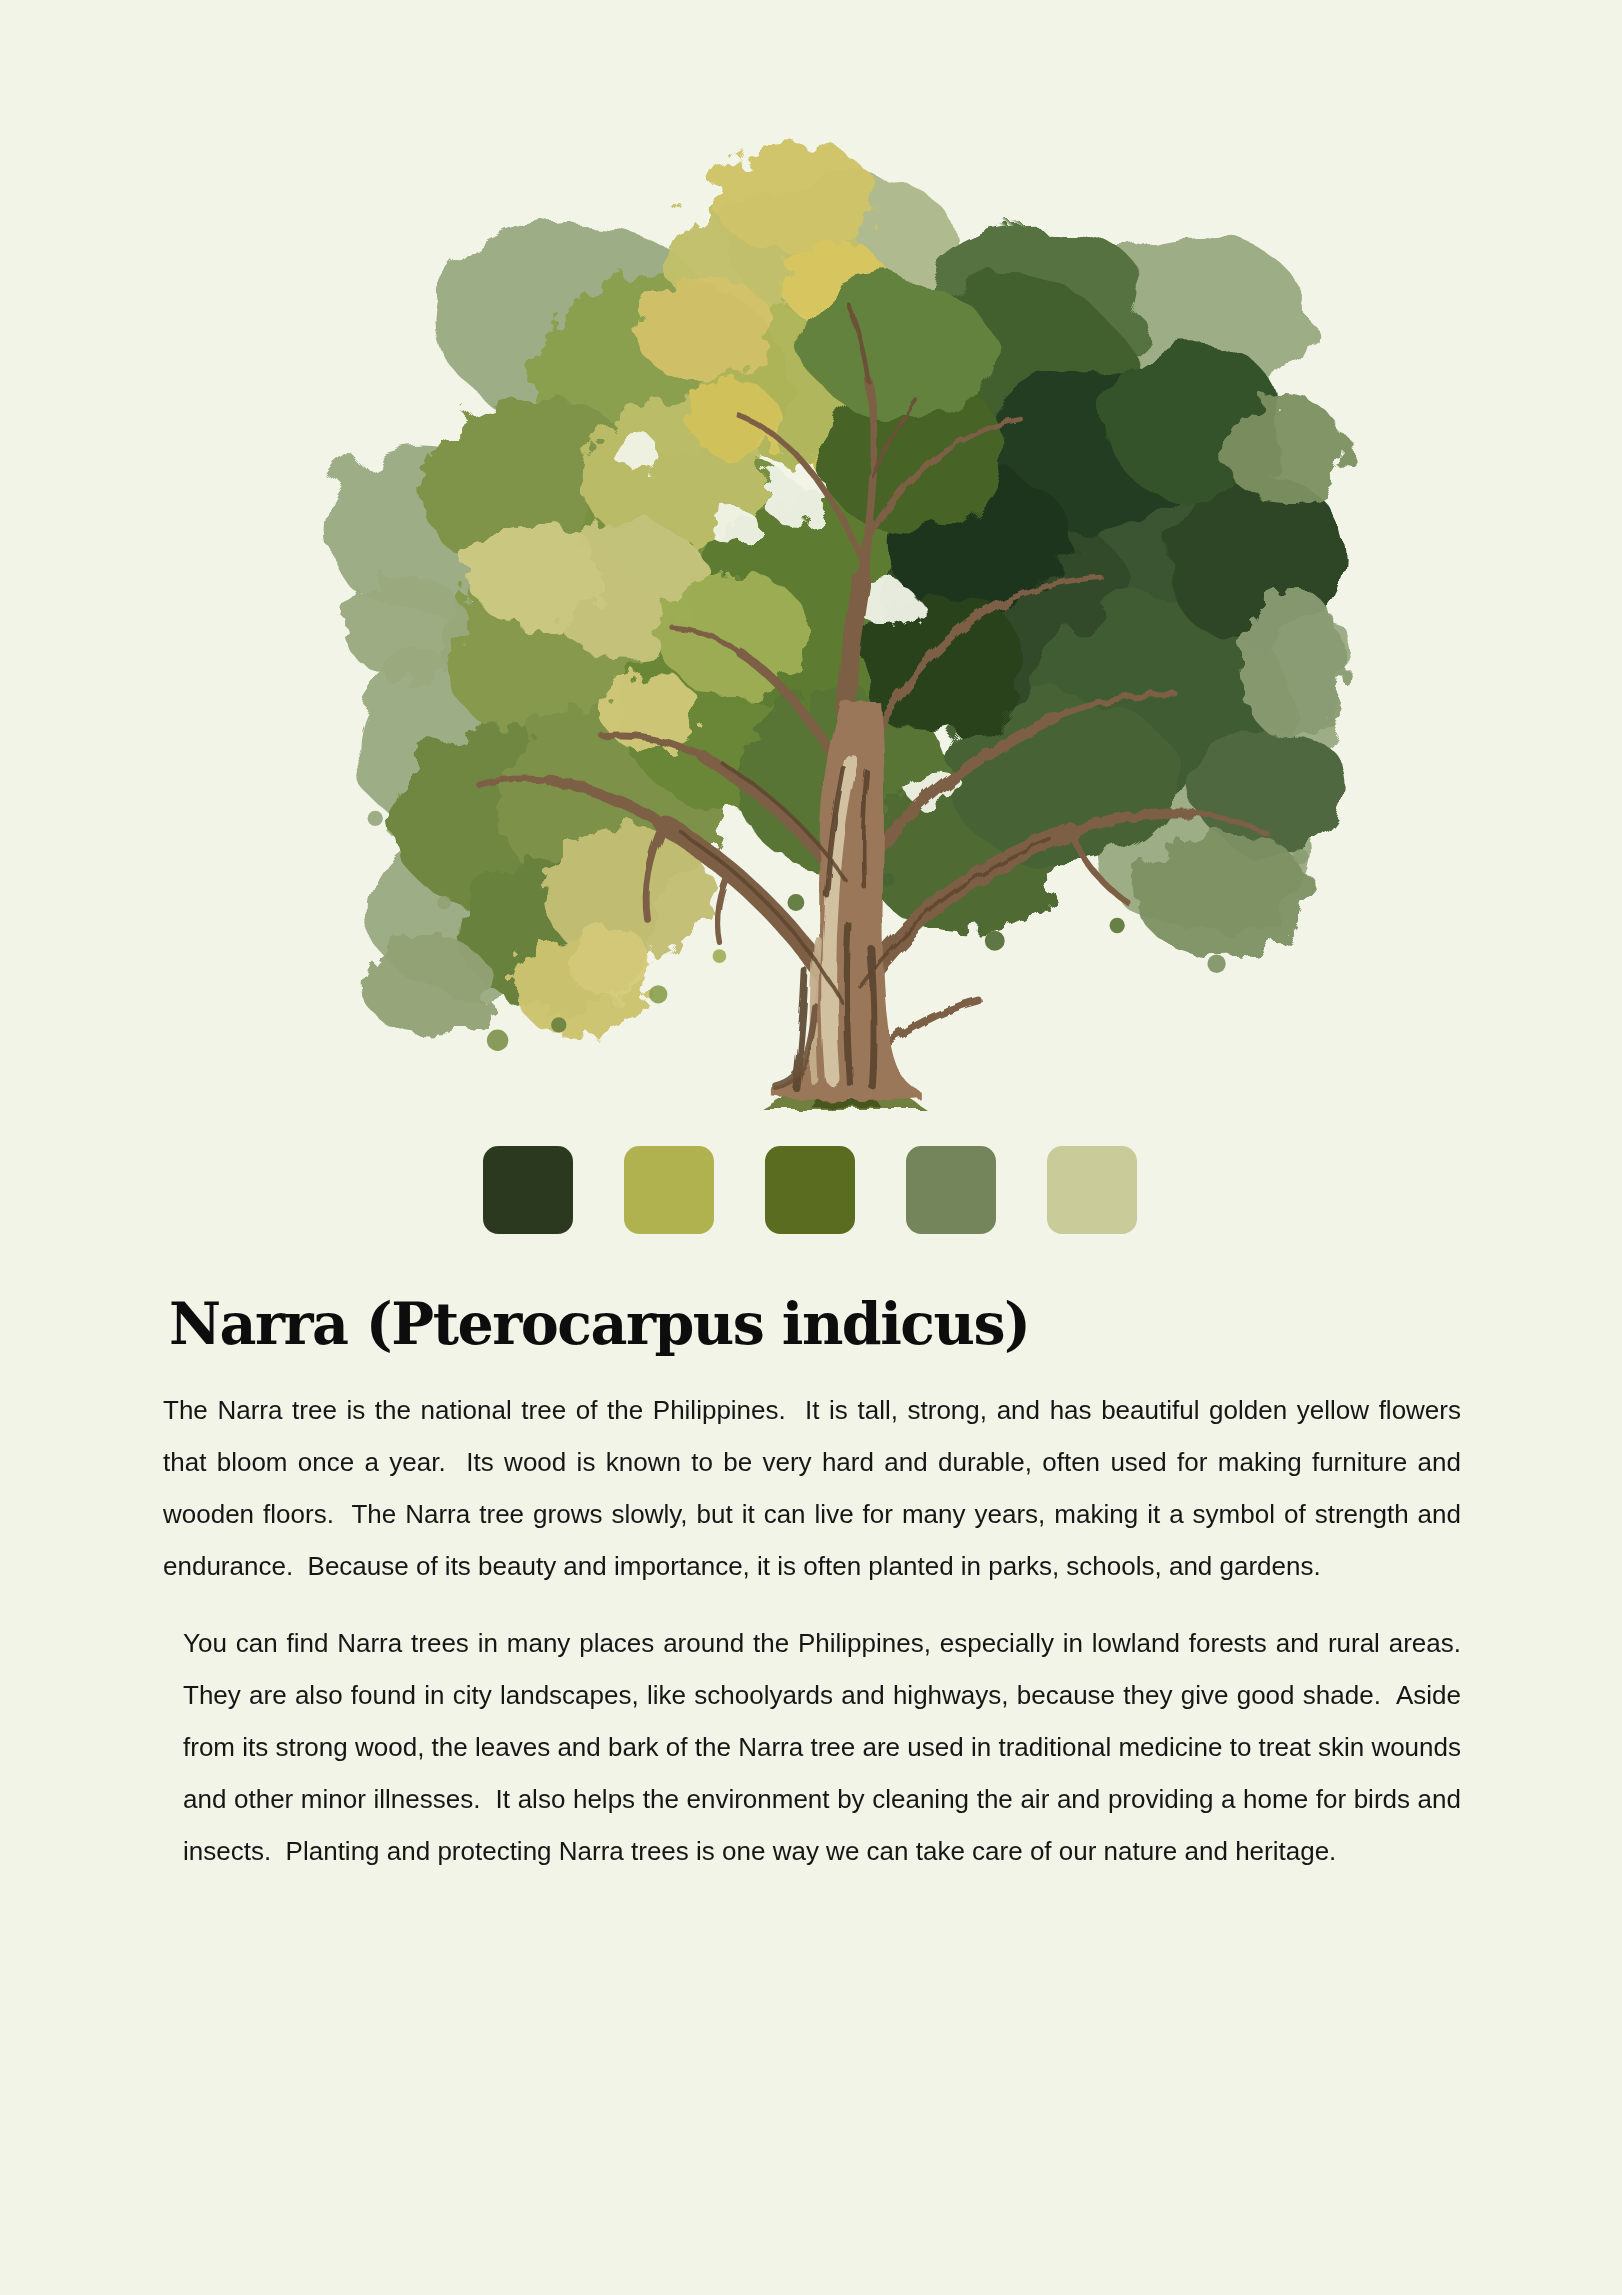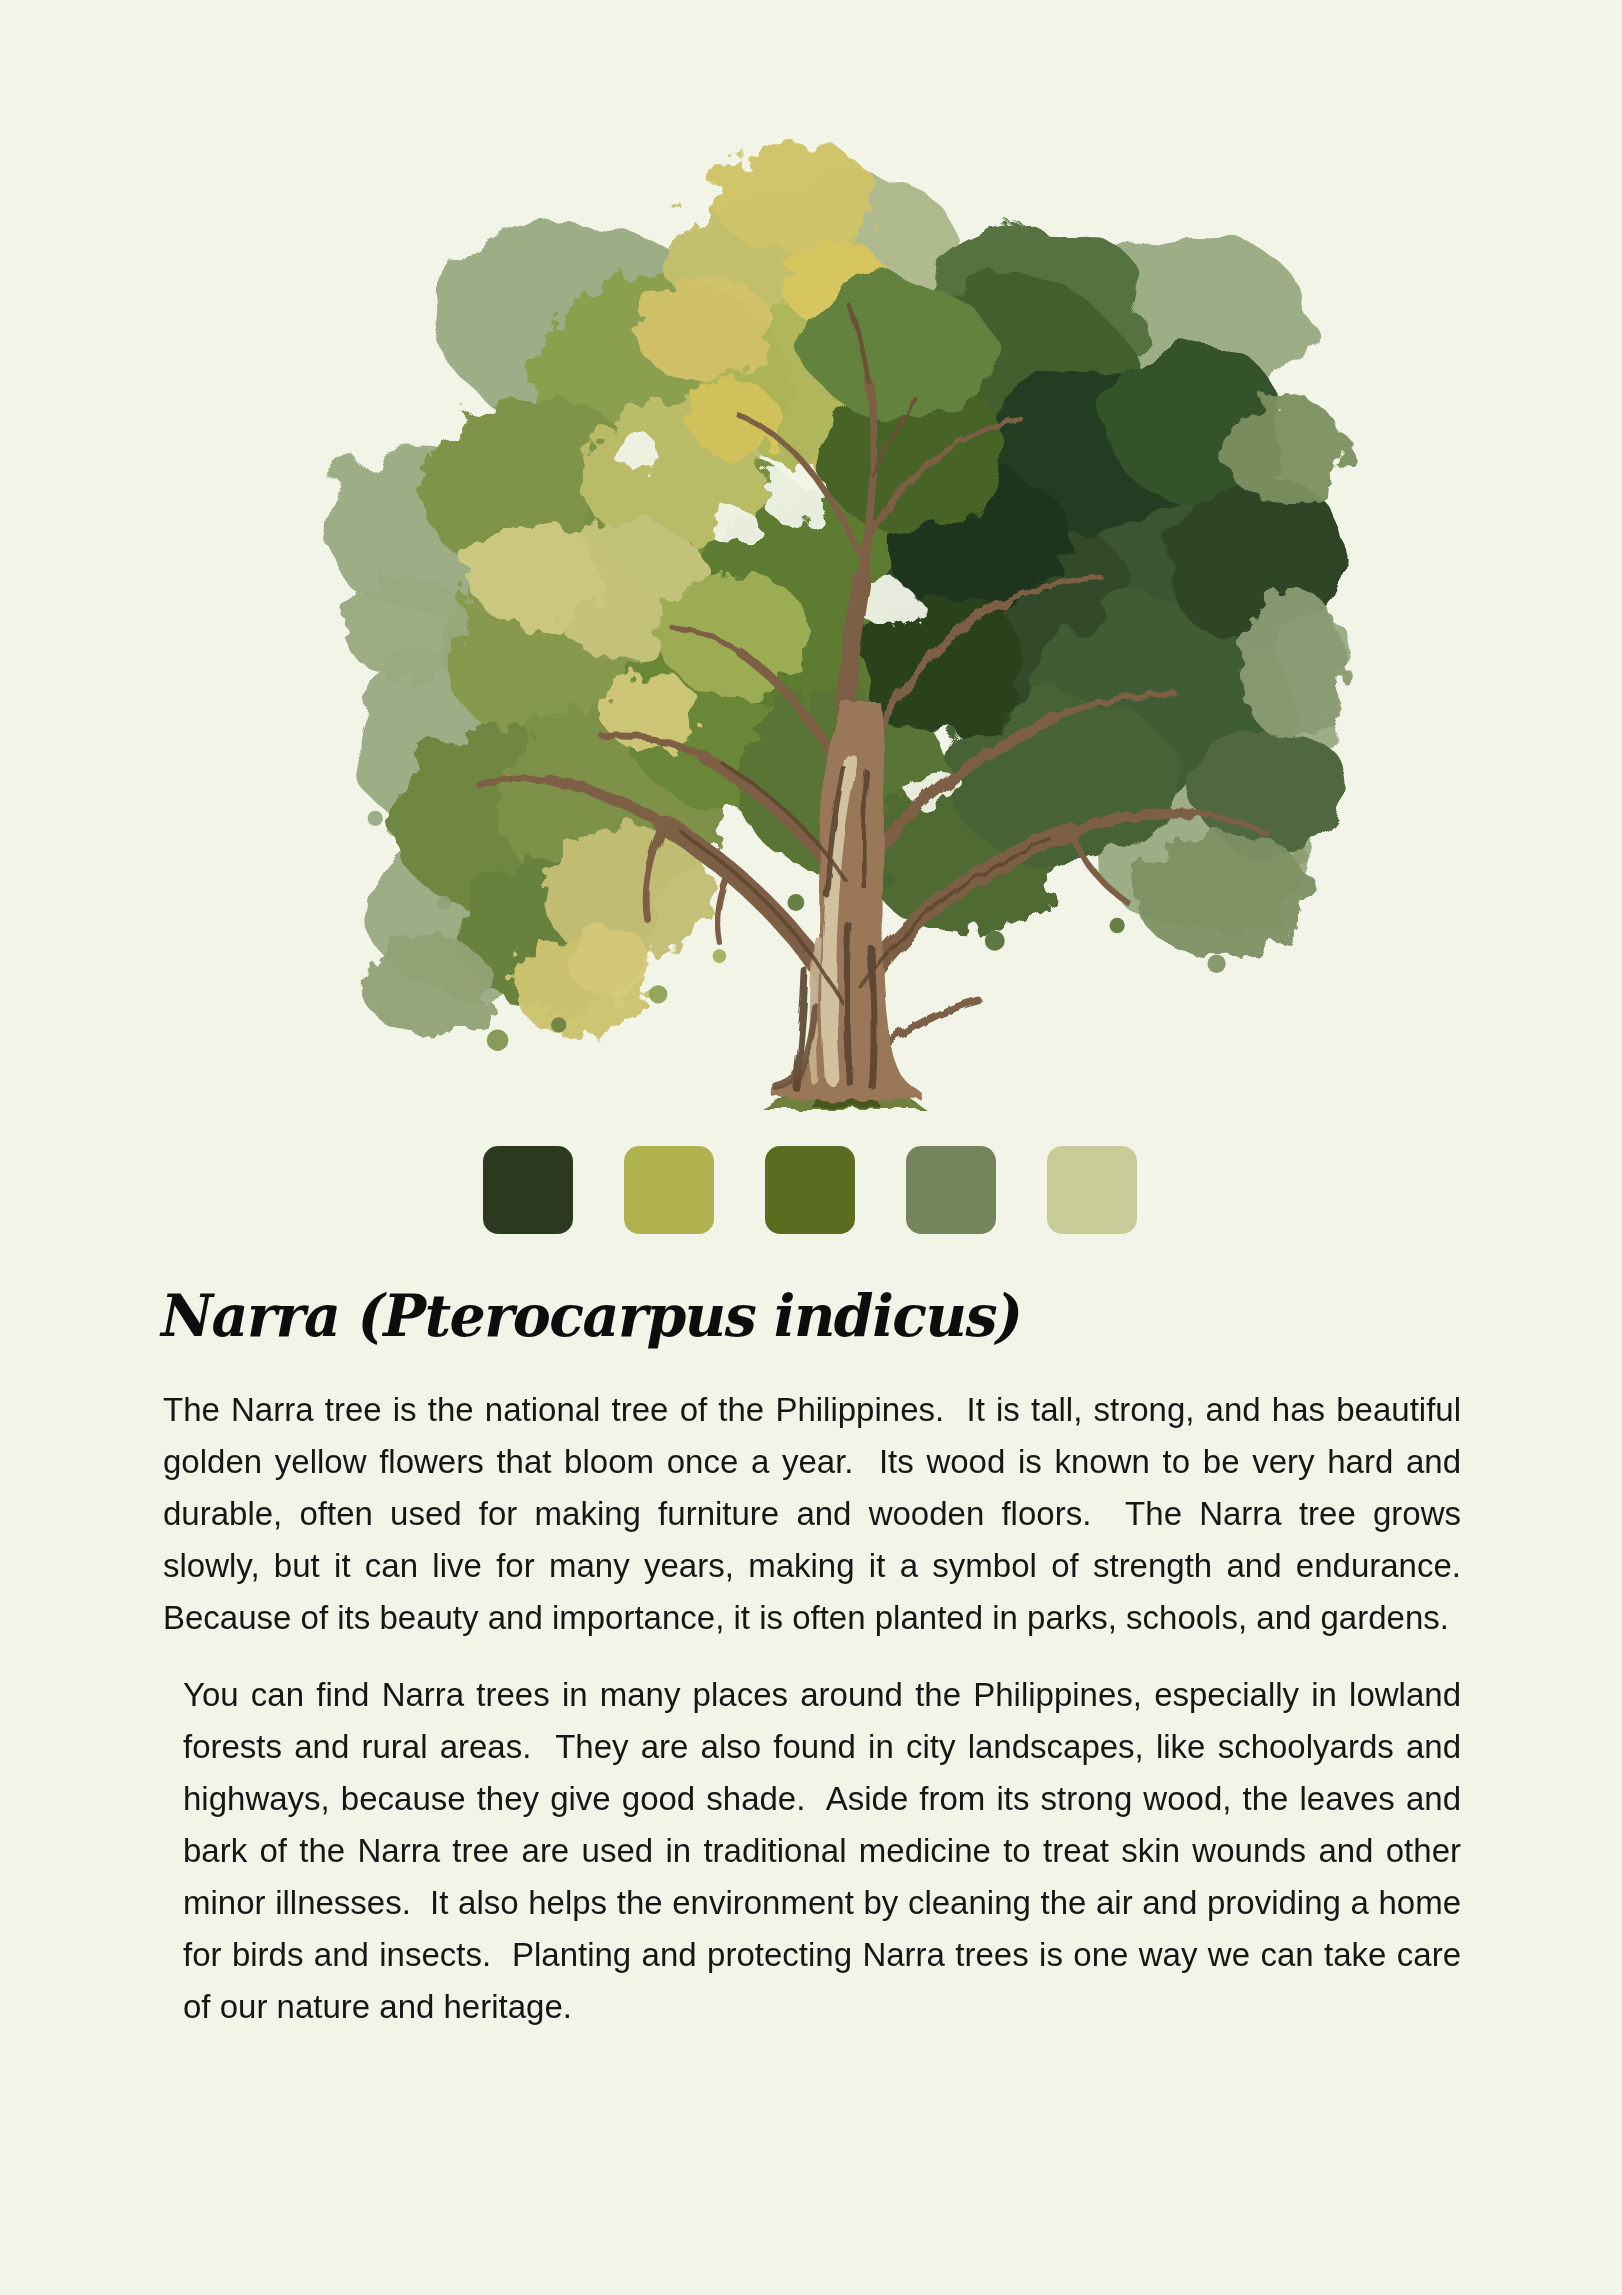--- a/index.html
+++ b/index.html
@@ -7,27 +7,27 @@
     width:1623px;height:2295px;position:relative;overflow:hidden;
     font-family:"Liberation Sans",sans-serif;
     background:#f1f4e7;
   }
   .page{position:absolute;inset:0;}
   .tree-wrap{position:absolute;left:306px;top:130px;width:1041px;height:1002px;}
   .tree-wrap svg{width:100%;height:100%;display:block;overflow:visible;}
   .palette{position:absolute;left:483px;top:1146px;display:flex;gap:51px;}
   .swatch{width:90px;height:88px;border-radius:15.3px;}
   .title{
-    position:absolute;left:161px;top:1282px;margin:0;
-    font-family:"DejaVu Serif",serif;font-style:italic;font-weight:bold;
+    position:absolute;left:161px;top:1282px;margin:8px;
+    font-family:"DejaVu Serif",serif;font-weight:bold;
     font-size:57px;letter-spacing:-1.5px;color:#0d0d0d;white-space:nowrap;
   }
   .article{
     position:absolute;left:163px;top:1384px;width:1298px;
-    font-size:33px;line-height:52px;color:#161616;
+    font-size:26px;line-height:52px;color:#161616;
     text-align:justify;
   }
   .article p{margin:0;white-space:pre-wrap;}
   .article p + p{margin-top:24.5px;margin-left:20px;}
 </style>
 </head>
 <body style="background-color: rgb(241, 244, 231);">
 
 <div class="page">
 

